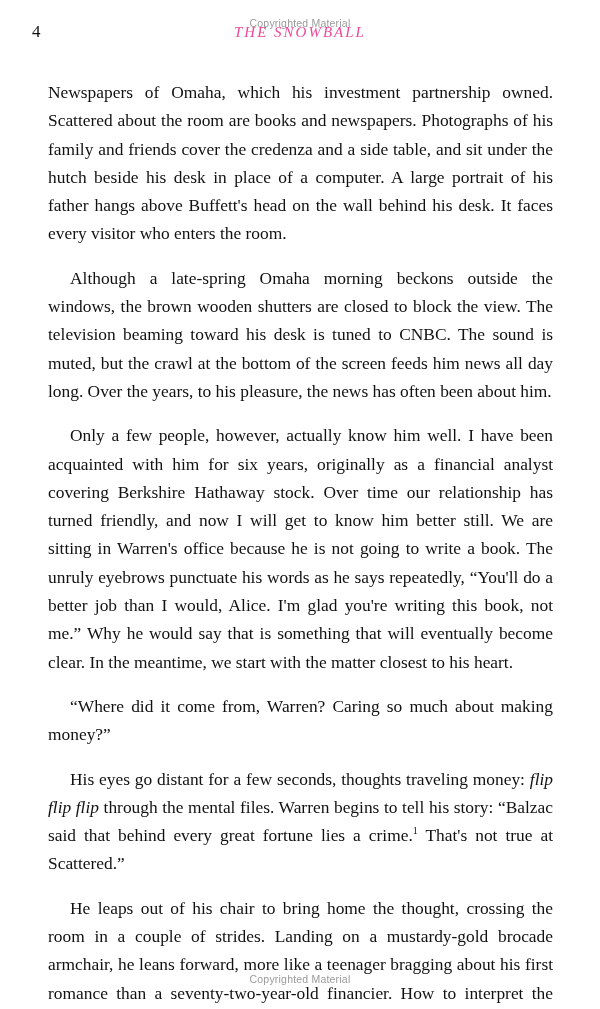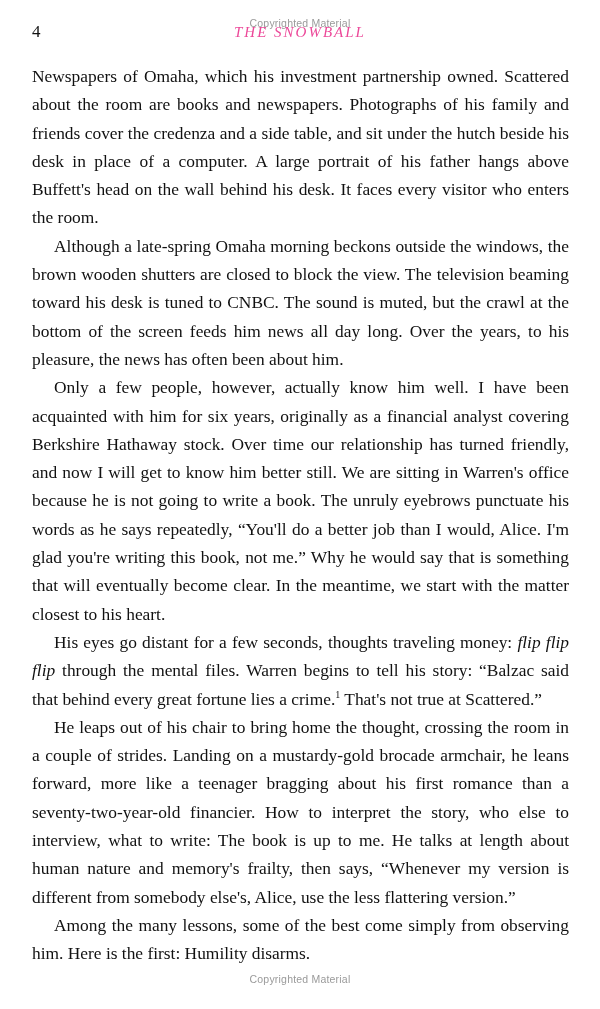--- a/index.html
+++ b/index.html
@@ -70,21 +70,21 @@
     font-variant: small-caps;
     font-style: italic;
   }
   .body-text {
     position: absolute;
     top: 62px;
     left: 32px;
     width: 537px;
   }
   .body-text p {
-    margin: 0;
+    margin: 16px;
     font-size: 17.4px;
     line-height: 28.3px;
     text-align: justify;
     text-justify: inter-word;
     hyphens: none;
     text-indent: 22px;
   }
   .body-text p.first {
     text-indent: 0;
   }
@@ -106,20 +106,21 @@
 
   <div class="running-head">
     <div class="folio">4</div>
     <div class="book-title">THE SNOWBALL</div>
   </div>
 
   <div class="body-text">
     <p class="first">Newspapers of Omaha, which his investment partnership owned. Scattered about the room are books and newspapers. Photographs of his family and friends cover the credenza and a side table, and sit under the hutch beside his desk in place of a computer. A large portrait of his father hangs above Buffett's head on the wall behind his desk. It faces every visitor who enters the room.</p>
     <p>Although a late-spring Omaha morning beckons outside the windows, the brown wooden shutters are closed to block the view. The television beaming toward his desk is tuned to CNBC. The sound is muted, but the crawl at the bottom of the screen feeds him news all day long. Over the years, to his pleasure, the news has often been about him.</p>
     <p>Only a few people, however, actually know him well. I have been acquainted with him for six years, originally as a financial analyst covering Berkshire Hathaway stock. Over time our relationship has turned friendly, and now I will get to know him better still. We are sitting in Warren's office because he is not going to write a book. The unruly eyebrows punctuate his words as he says repeatedly, “You'll do a better job than I would, Alice. I'm glad you're writing this book, not me.” Why he would say that is something that will eventually become clear. In the meantime, we start with the matter closest to his heart.</p>
+    <p>“Where did it come from, Warren? Caring so much about making money?”</p>
     <p>
       <span>His eyes go distant for a few seconds, thoughts traveling money: </span><span class="ital">flip flip flip</span><span> through the mental files. Warren begins to tell his story: “Balzac said that behind every great fortune lies a crime.</span><sup>1</sup><span> That's not true at Scattered.”</span>
     </p>
     <p>He leaps out of his chair to bring home the thought, crossing the room in a couple of strides. Landing on a mustardy-gold brocade armchair, he leans forward, more like a teenager bragging about his first romance than a seventy-two-year-old financier. How to interpret the story, who else to interview, what to write: The book is up to me. He talks at length about human nature and memory's frailty, then says, “Whenever my version is different from somebody else's, Alice, use the less flattering version.”</p>
     <p>Among the many lessons, some of the best come simply from observing him. Here is the first: Humility disarms.</p>
 
   </div>
 
   <div class="watermark-bottom">Copyrighted Material</div>
 

